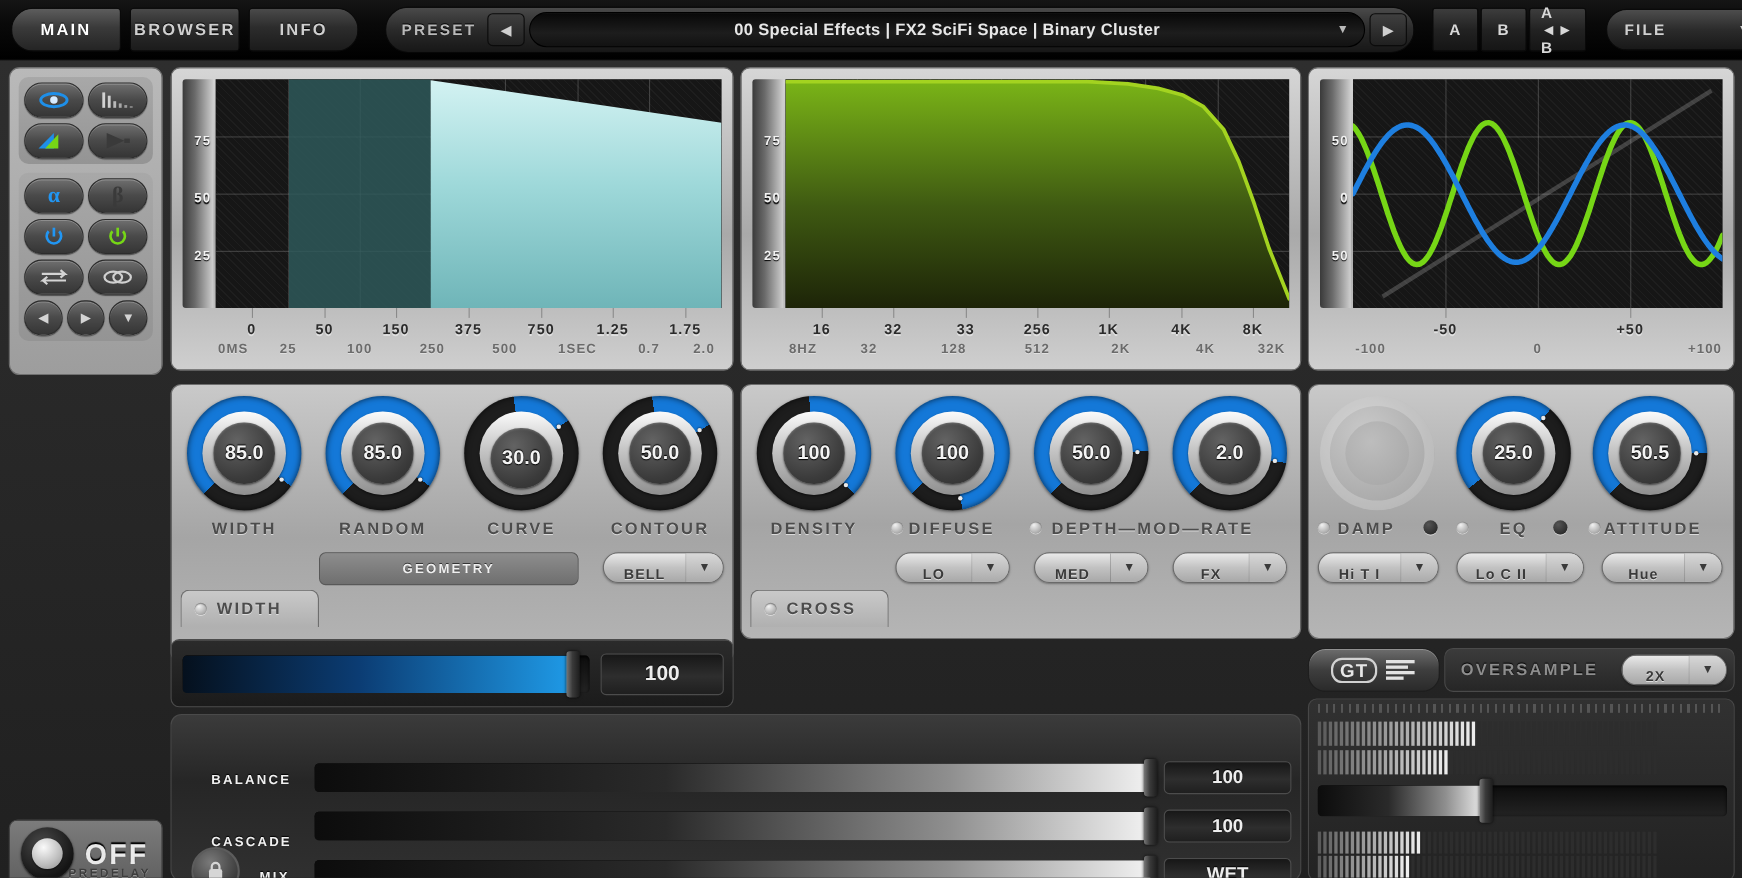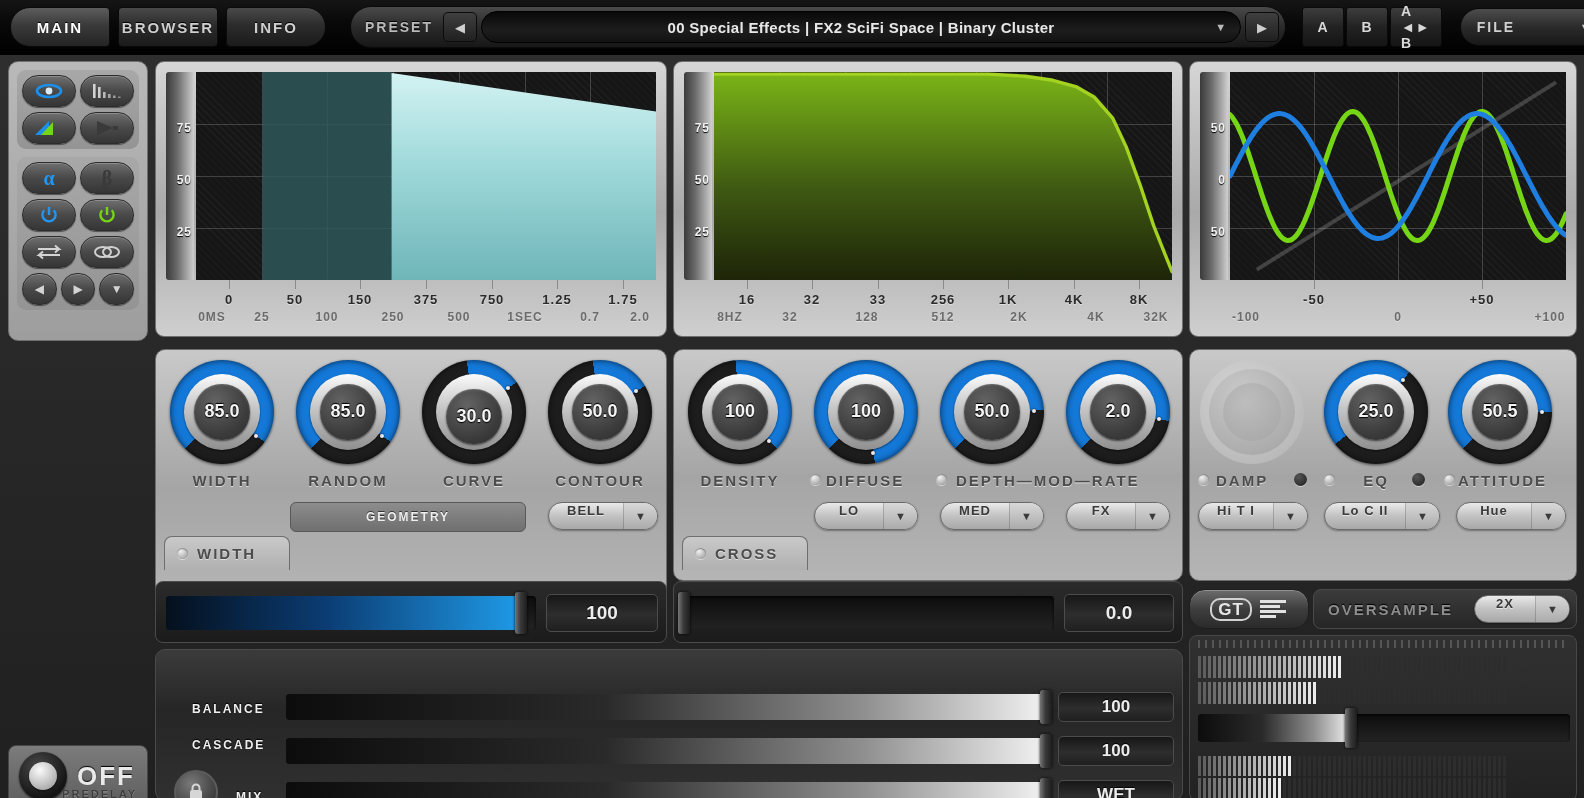--- a/index.html
+++ b/index.html
@@ -151,21 +151,21 @@
   .ledsm { position:absolute; width:11px; height:11px; border-radius:50%;
            background:radial-gradient(circle at 35% 30%,#f2f2f2,#b6b6b6 60%,#8c8c8c);
            box-shadow:inset 0 1px 1px rgba(0,0,0,.35), 0 1px 0 rgba(255,255,255,.5); }
   .dotdark { position:absolute; width:13px; height:13px; border-radius:50%;
            background:radial-gradient(circle at 35% 30%,#555,#1d1d1d);
            box-shadow:0 1px 0 rgba(255,255,255,.5); }
 
   .dd {
     position:absolute; height:28px; border-radius:14px;
     background:linear-gradient(#eaeaea,#c2c2c2 50%,#a8a8a8);
-    border:1px solid #6a6a6a; display:flex; align-items:flex-start;
+    border:1px solid #6a6a6a; display:flex; align-items:flex-end;
     box-shadow:0 1px 2px rgba(0,0,0,.35);
   }
   .dd .txt { flex:1; text-align:center; color:#3a3a3a; font-size:13px; font-weight:bold;
              letter-spacing:1px; text-shadow:0 1px 0 rgba(255,255,255,.6); }
   .dd .arw { width:34px; height:100%; display:flex; align-items:center; justify-content:center;
              border-left:1px solid rgba(0,0,0,.18); border-radius:0 14px 14px 0;
              background:linear-gradient(#d8d8d8,#ababab); color:#3a3a3a; font-size:11px; }
 
   .geobtn {
     position:absolute; height:30px; border-radius:6px;
@@ -634,27 +634,20 @@
         <span class="txt">FX</span>
         <span class="arw">▼</span>
       </div>
 
       <div class="tabhdr" style="left:8px;top:186px;width:126px">
         <span class="ledsm" style="position:relative;left:0;top:0"></span>
         <span class="t">CROSS</span>
       </div>
     </div>
 
-    <div class="slotwrap" style="left:673px;top:526px;width:510px;height:62px">
-      <div class="strack" id="cross-track" style="left:10px;top:14px;width:370px;height:34px">
-        <div class="sfill" id="cross-fill" style="width: 0px; background: transparent;"></div>
-      </div>
-      <div class="shandle" id="cross-handle" style="top: 10px; height: 42px; left: 4px;"></div>
-      <div class="valbox" style="left:390px;top:12px;width:110px;height:38px;font-size:19px">0.0</div>
-    </div>
 
     <div class="panel" style="left:1189px;top:294px;width:388px;height:232px">
       <div class="knob" id="k-damp" style="left:10px;top:10px;width:104px;height:104px;position:absolute">
           <div style="position: absolute; inset: 0px; border-radius: 50%; background: radial-gradient(circle at 40% 32%, rgb(201, 201, 201), rgb(173, 173, 173) 62%, rgb(156, 156, 156)); box-shadow: rgba(255, 255, 255, 0.22) 0px 0px 0px 9px inset;"></div>
           <div style="position: absolute; left: 22%; top: 22%; width: 56%; height: 56%; border-radius: 50%; background: radial-gradient(circle at 40% 32%, rgb(189, 189, 189), rgb(165, 165, 165));"></div>
         </div>
       <div class="knob" id="k-eq" style="left:134px;top:10px;width:104px;height:104px;position:absolute">
           <div class="ring" style="background: conic-gradient(from 180deg, rgb(29, 29, 29) 0deg, rgb(29, 29, 29) 52deg, rgb(20, 120, 216) 52deg, rgb(20, 120, 216) 220deg, rgb(29, 29, 29) 220deg, rgb(29, 29, 29) 360deg); box-shadow: rgba(0, 0, 0, 0.7) 0px 0px 6px inset, rgba(0, 0, 0, 0.6) 0px 1px 3px;"></div>
           <div class="bezel" style="left: 13.52px; top: 13.52px; width: 76.96px; height: 76.96px; position: absolute;"></div>
           <div class="cap" style="left: 24.44px; top: 24.44px; width: 55.12px; height: 55.12px; position: absolute;">
@@ -691,21 +684,21 @@
         <span class="arw">▼</span>
       </div>
       <div class="dd" style="left:266px;top:152px;width:110px">
         <span class="txt">Hue</span>
         <span class="arw">▼</span>
       </div>
     </div>
 
     <div class="btmpanel" style="left:155px;top:594px;width:1028px;height:152px">
       <div class="rowlabel" style="left:36px;top:52px">BALANCE</div>
-      <div class="rowlabel" style="left:36px;top:88px">CASCADE</div>
+      <div class="rowlabel" style="left:36px;top:108px">CASCADE</div>
       <div class="rowlabel" style="left:80px;top:140px">MIX</div>
 
       <div class="strack" id="bal-track" style="left:130px;top:44px;width:760px;height:26px">
         <div class="sfill" id="bal-fill" style="width: 760px; background: linear-gradient(90deg, rgb(12, 12, 12) 0%, rgb(42, 42, 42) 42%, rgb(143, 143, 143) 76%, rgb(242, 242, 242) 100%);"></div>
       </div>
       <div class="shandle" id="bal-handle" style="top: 40px; height: 34px; left: 884px;"></div>
       <div class="valbox" style="left:902px;top:42px;width:116px;height:30px;font-size:17px">100</div>
 
       <div class="strack" id="cas-track" style="left:130px;top:88px;width:760px;height:26px">
         <div class="sfill" id="cas-fill" style="width: 760px; background: linear-gradient(90deg, rgb(12, 12, 12) 0%, rgb(42, 42, 42) 42%, rgb(143, 143, 143) 76%, rgb(242, 242, 242) 100%);"></div>

